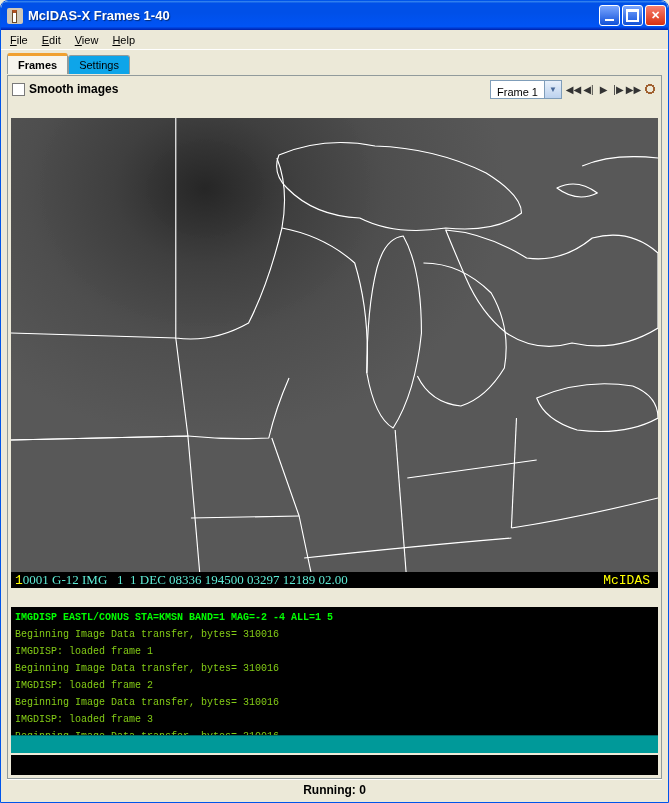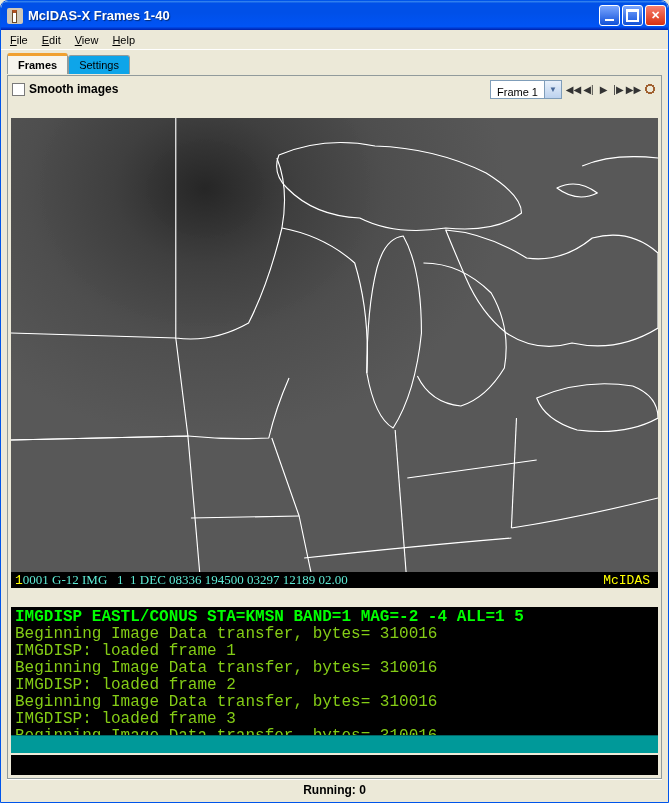--- a/index.html
+++ b/index.html
@@ -208,21 +208,21 @@
   .console-wrap {
     margin: 3px;
     display: flex;
     flex-direction: column;
   }
   .console {
     height: 128px;
     background: #000;
     overflow-y: scroll;
     font-family: "Courier New", monospace;
-    font-size: 16px;
+    font-size: 10px;
     padding: 2px 4px;
     line-height: 17px;
   }
   .console .cmd { color: #00ff00; font-weight: bold; }
   .console .out { color: #84cc16; }
   .console::-webkit-scrollbar { width: 16px; }
   .console::-webkit-scrollbar-track { background: #ece9d8; border-left:1px solid #c8c4b4;}
   .console::-webkit-scrollbar-thumb { background: linear-gradient(to right,#e8e8e0,#c8c4b0); border:1px solid #a0988a; border-radius:2px;}
   .console::-webkit-scrollbar-button { height:16px; background:#ece9d8; }
   .cmdline {

